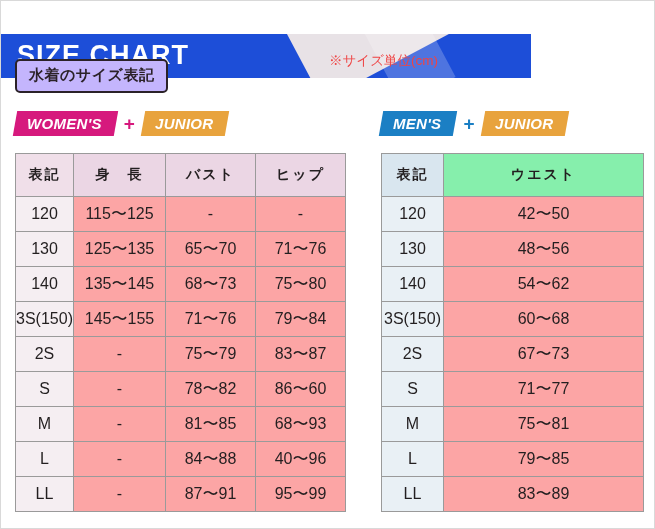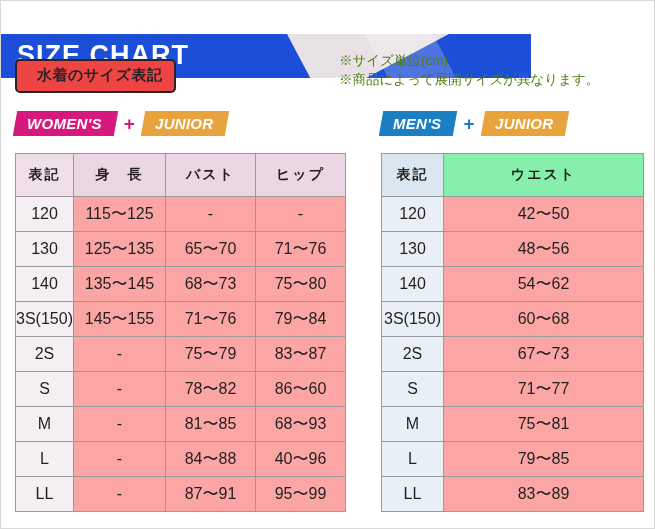--- a/index.html
+++ b/index.html
@@ -66,34 +66,34 @@
     opacity: 0.22;
   }
 
   
   .subtitle-box {
     position: absolute;
     left: 14px;
     top: 58px;
     border: 2px solid #2b2228;
     border-radius: 5px;
-    padding: 5px 12px 6px 20px;
+    padding: 5px 12px 6px 12px;
     font-size: 15px;
     font-weight: bold;
     color: #2b2228;
-    background: #ef4444;
+    background: #c4b5fd;
     letter-spacing: 0.5px;
   }
   .notes {
     position: absolute;
-    left: 338px;
+    left: 328px;
     top: 50px;
     font-size: 13.5px;
     line-height: 19px;
-    color: #4d7c0f;
+    color: #ef4444;
   }
   .notes div { white-space: nowrap; }
 
   
   .pill-row {
     position: absolute;
     display: flex;
     align-items: center;
   }
   .pill-row.women { left: 14px; top: 110px; }
@@ -176,21 +176,20 @@
   <div class="header-bar">
     <div class="swoosh"></div>
     <div class="swoosh2"></div>
     <div class="title">SIZE CHART</div>
   </div>
 
   <div class="subtitle-box">水着のサイズ表記</div>
 
   <div class="notes">
     <div>※サイズ単位(cm)</div>
-    <div>※商品によって展開サイズが異なります。</div>
   </div>
 
   <div class="pill-row women">
     <div class="pill pill-women skew"><span>WOMEN'S</span></div>
     <div class="plus">+</div>
     <div class="pill pill-junior skew"><span>JUNIOR</span></div>
   </div>
 
   <div class="pill-row men">
     <div class="pill pill-men skew"><span>MEN'S</span></div>

